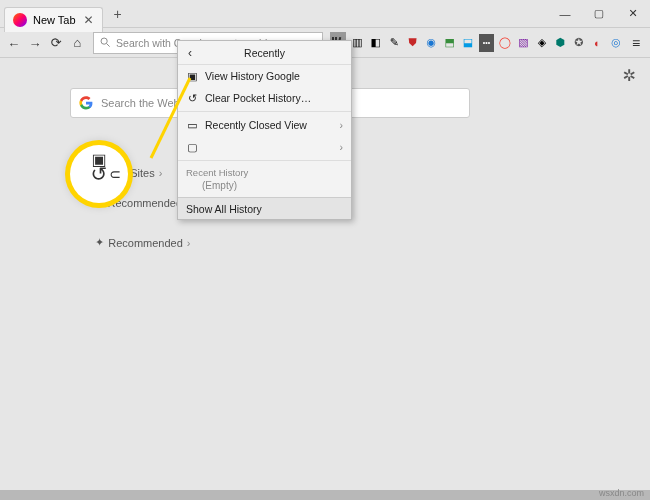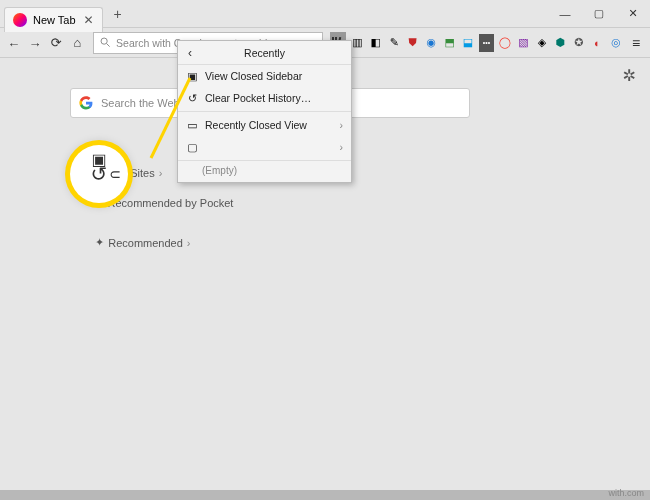--- a/index.html
+++ b/index.html
@@ -136,45 +136,49 @@
 
   </div>
 
   <div class="dropdown">
     <div class="dd-header">
       <div class="dd-back">‹</div>
       <div class="dd-title">Recently</div>
     </div>
     <div class="dd-item">
       <span class="ic">▣</span>
-      <span>View Closed Sidebar</span>
+      <span>View History Google</span>
     </div>
     <div class="dd-item">
       <span class="ic">↺</span>
       <span>Clear Pocket History…</span>
     </div>
     <div class="dd-sep"></div>
     <div class="dd-item">
       <span class="ic">▭</span>
       <span>Recently Closed View</span>
       <span class="chev-r">›</span>
     </div>
     <div class="dd-item">
       <span class="ic">▢</span>
       <span class="chev-r">›</span>
     </div>
     <div class="dd-sep"></div>
+    <div class="dd-group">Recent History</div>
     <div class="dd-sub">(Empty)</div>
+    <div class="dd-foot">
+      <span>Show All History</span>
+    </div>
   </div>
 
   <div class="zoomline">
     <svg width="45" height="84">
         <line x1="42" y1="2" x2="3" y2="82"></line>
       </svg>
   </div>
   <div class="zoomcircle">
     <span class="top">▣</span>
     <span>↺</span>
     <span class="side">⊂</span>
   </div>
 </div>
 
-<div class="watermark">with.com</div>
+<div class="watermark">wsxdn.com</div>
 
 </body></html>

